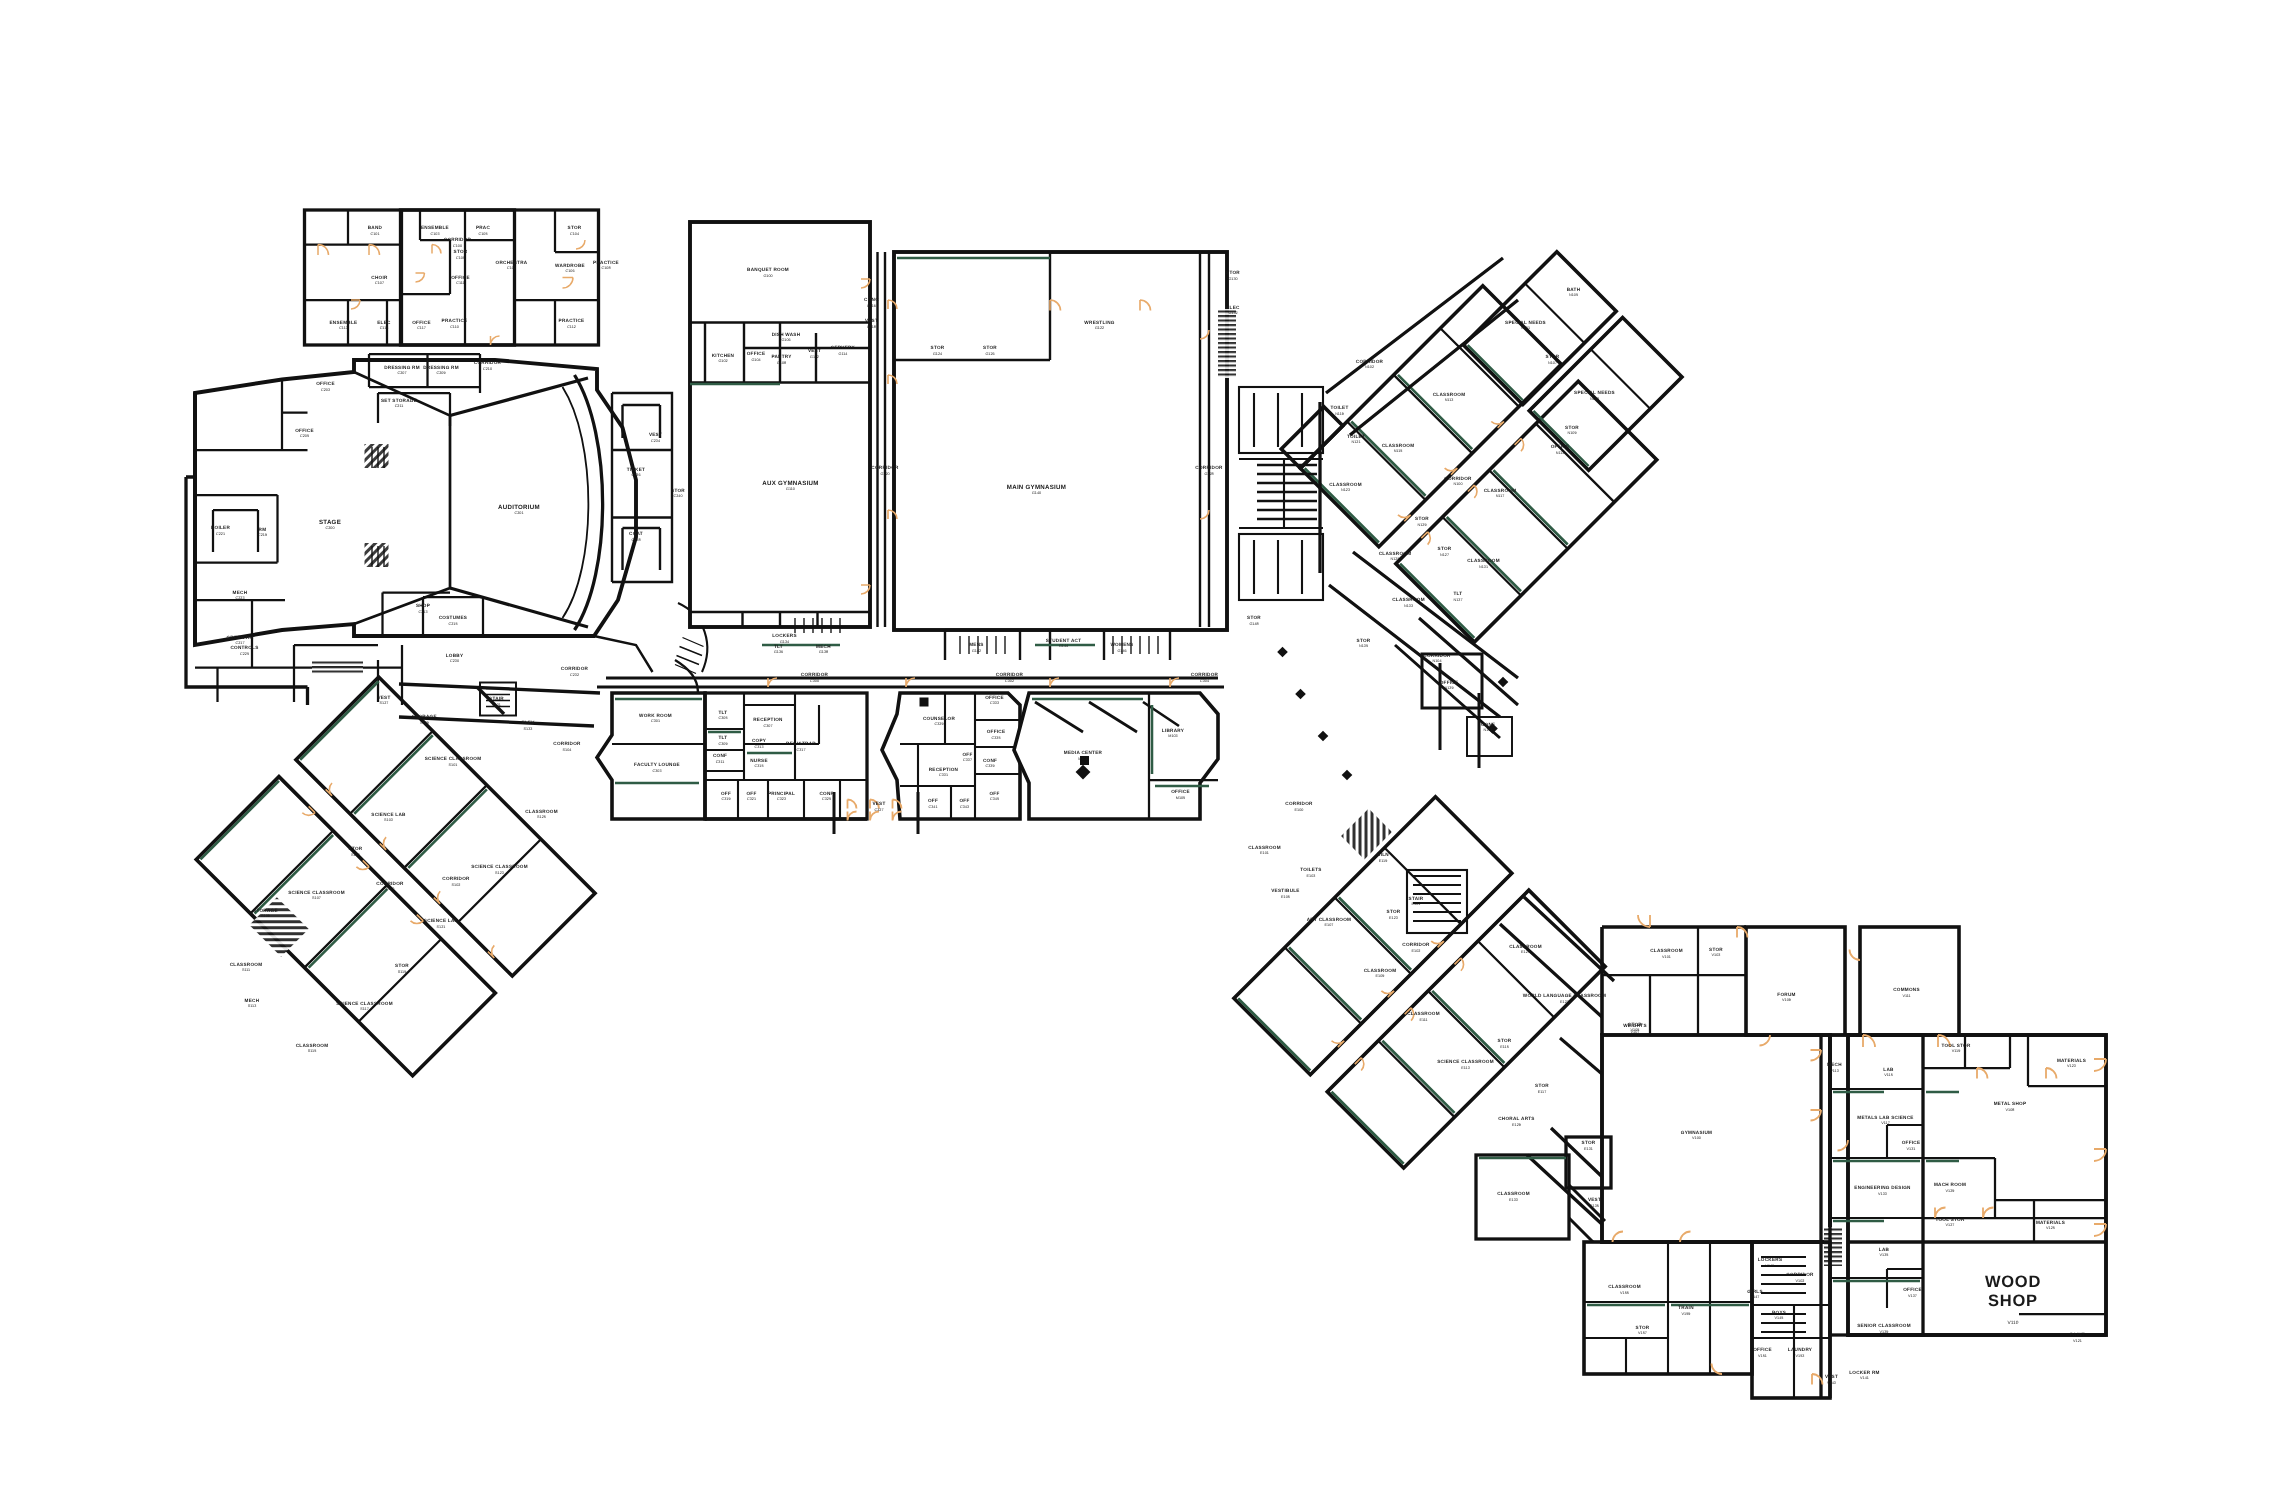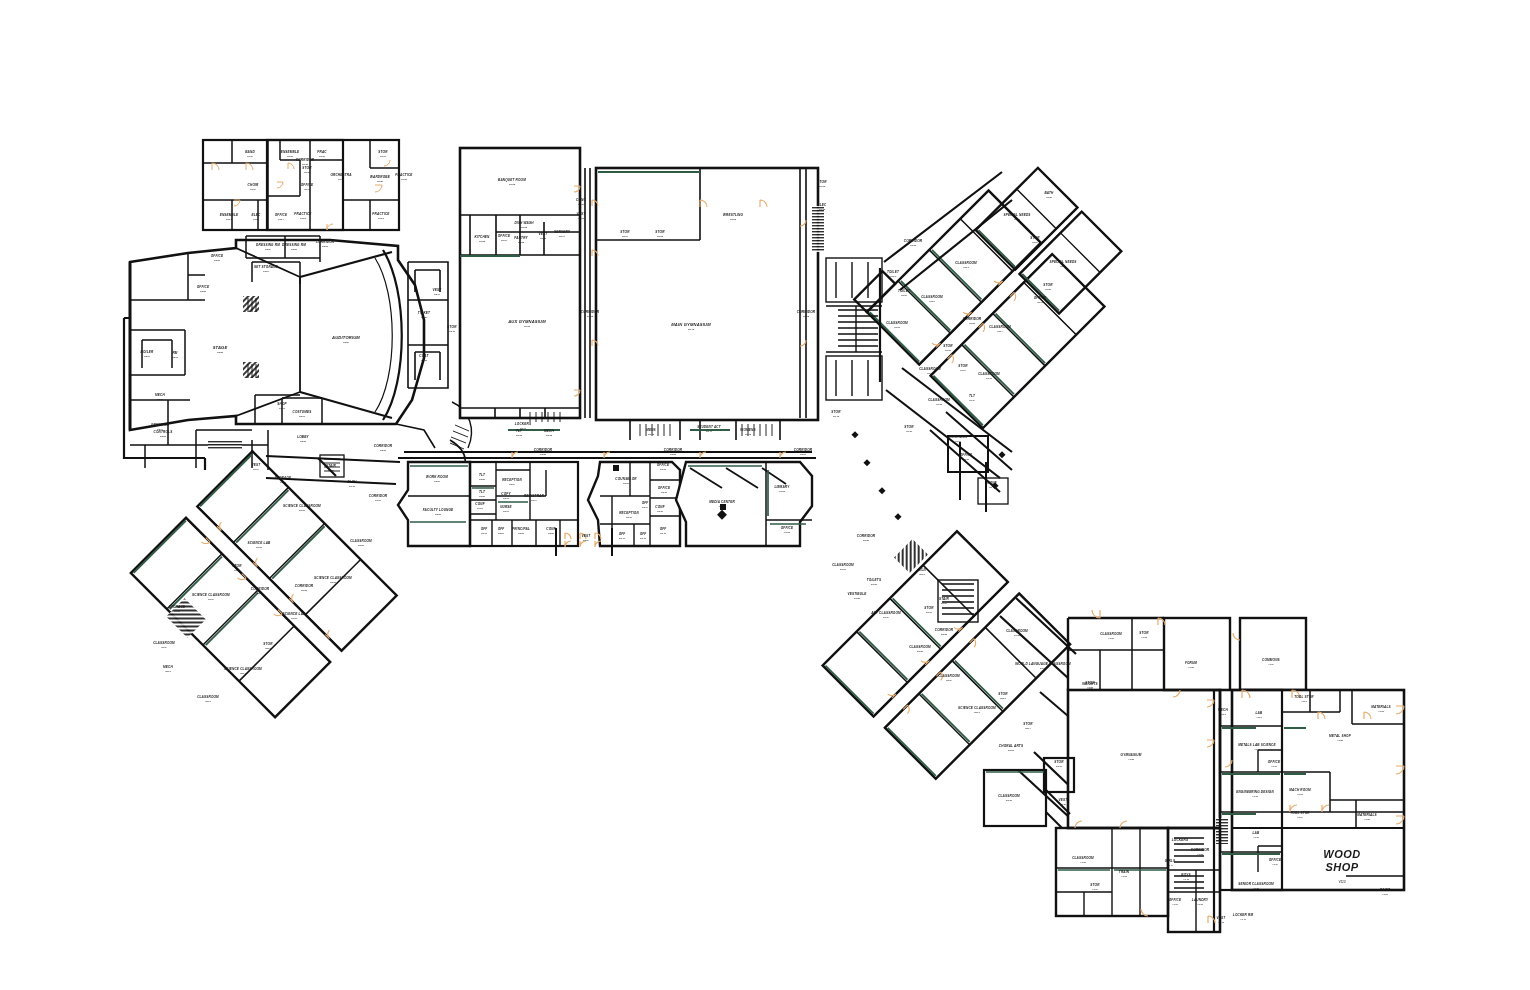--- a/index.html
+++ b/index.html
@@ -1,18 +1,18 @@
 <!DOCTYPE html>
 <html><head>
 <meta charset="utf-8">
 <title>School Floor Plan</title>
 <style>
   html,body{margin:0;padding:0;background:#ffffff;}
   body{font-family:"Liberation Sans",sans-serif;}
-  #sheet{position:relative;width:1468px;height:990px;background:#ffffff;overflow:hidden;font-style:italic;}
+  #sheet{position:relative;width:1468px;height:990px;background:#ffffff;overflow:hidden;}
   #plan{position:absolute;left:0;top:0;width:1530px;height:990px;}
   .rmlabel{font-family:"Liberation Sans",sans-serif;fill:#1a1a1a;text-anchor:middle;dominant-baseline:middle;}
   .rmname{font-size:3.1px;font-weight:700;letter-spacing:.18px;}
   .rmnum{font-size:2.5px;font-weight:400;}
   .big .rmname{font-size:4.1px;}
   .huge .rmname{font-size:11px;font-weight:700;letter-spacing:.5px;}
   .huge .rmnum{font-size:3.2px;}
 </style>
 </head>
 <body>

